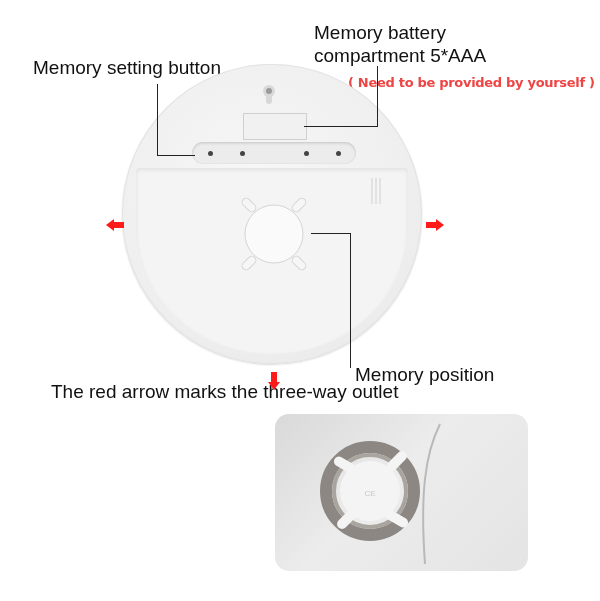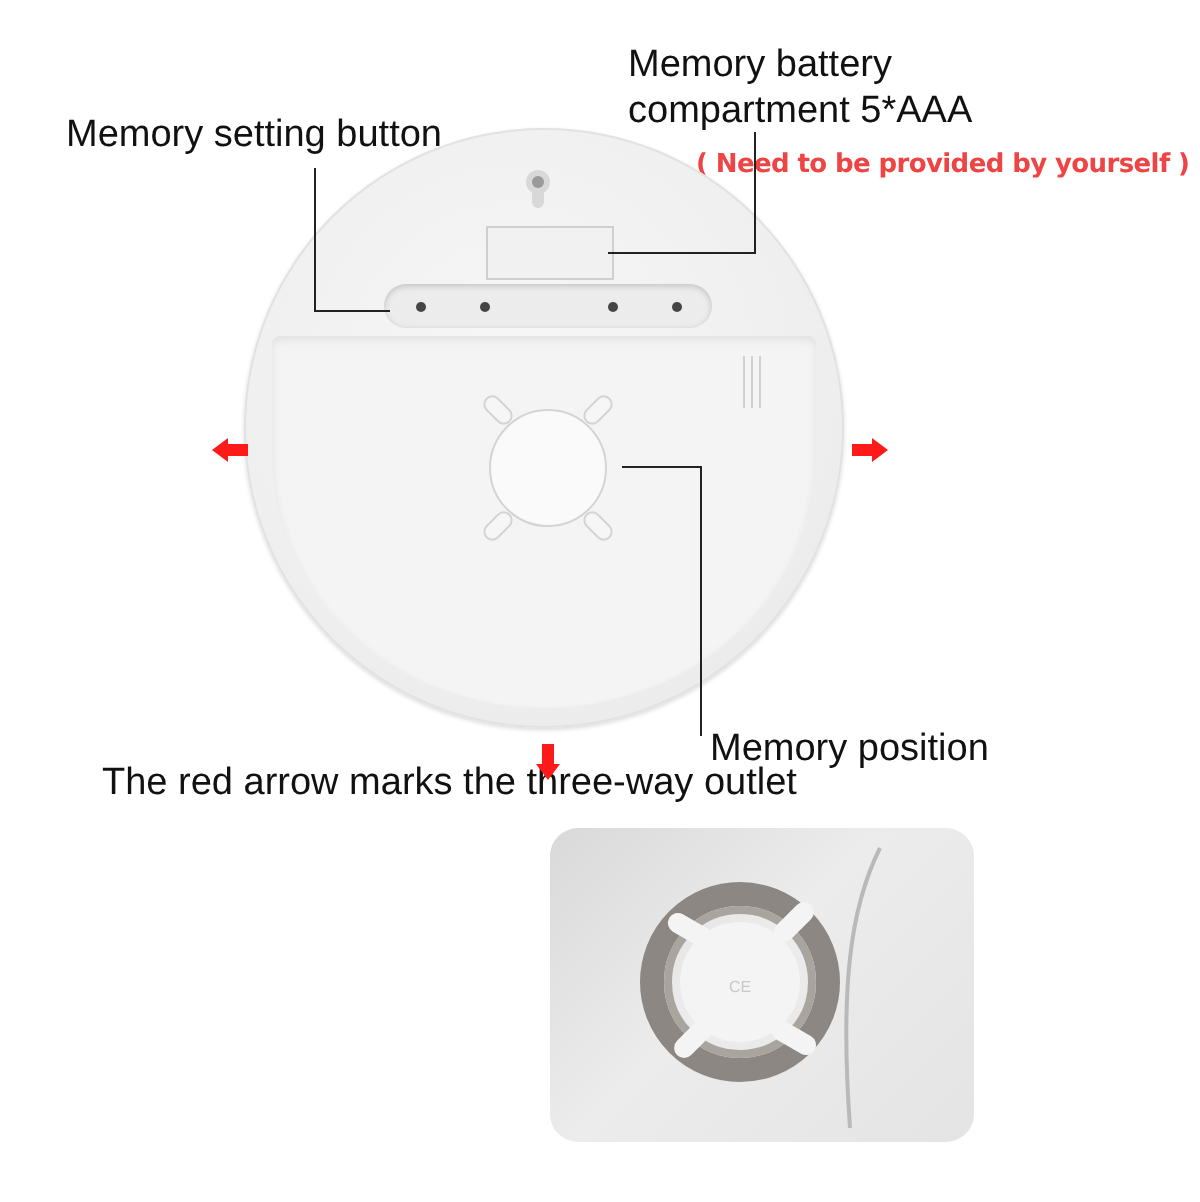--- a/index.html
+++ b/index.html
@@ -14,21 +14,21 @@
   .lowerbowl{position:absolute;left:136px;top:168px;width:272px;height:186px;
         border-radius:4px 4px 140px 140px / 4px 4px 130px 130px;
         background:#f4f4f4;box-shadow:inset 0 2px 4px rgba(0,0,0,.08);}
   .keyhole{position:absolute;left:262px;top:84px;width:14px;height:22px;}
   .battery{position:absolute;left:243px;top:113px;width:62px;height:25px;border:1px solid #cfcfcf;background:#f1f1f1;}
   .btnbar{position:absolute;left:192px;top:142px;width:164px;height:22px;border-radius:11px;background:#ececec;
           box-shadow:inset 0 1px 3px rgba(0,0,0,.18);}
   .dot{position:absolute;top:9px;width:5px;height:5px;border-radius:50%;background:#444;}
   .vent{position:absolute;left:370px;top:176px;width:14px;height:30px;}
   .arrow{position:absolute;}
-  .photo{position:absolute;left:275px;top:414px;width:212px;height:157px;border-radius:14px;overflow:hidden;
+  .photo{position:absolute;left:275px;top:414px;width:253px;height:157px;border-radius:14px;overflow:hidden;
          background:linear-gradient(135deg,#d9d9d9 0%,#ececec 45%,#e4e4e4 100%);}
 </style>
 </head>
 <body>
 
 <div class="abs label" style="left:33px;top:57px;">Memory setting button</div>
 <div class="abs label" style="left:314px;top:22px;">Memory battery</div>
 <div class="abs label" style="left:314px;top:45px;">compartment 5*AAA</div>
 <div class="abs note" style="left:348px;top:75px;">( Need to be provided by yourself )</div>
 <div class="abs label" style="left:355px;top:364px;">Memory position</div>

